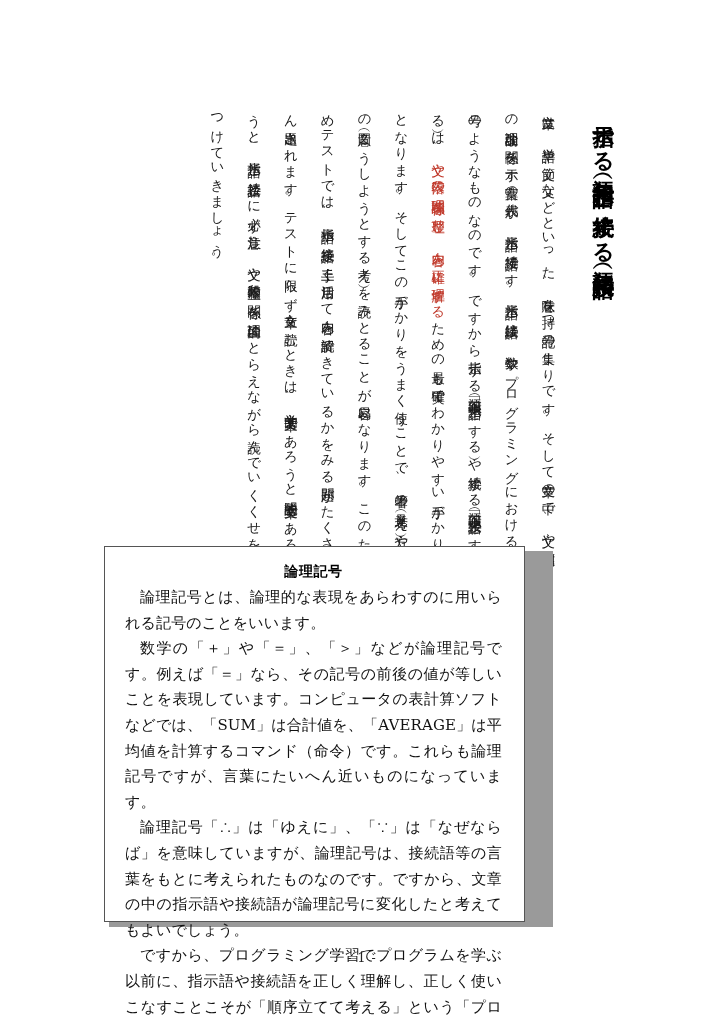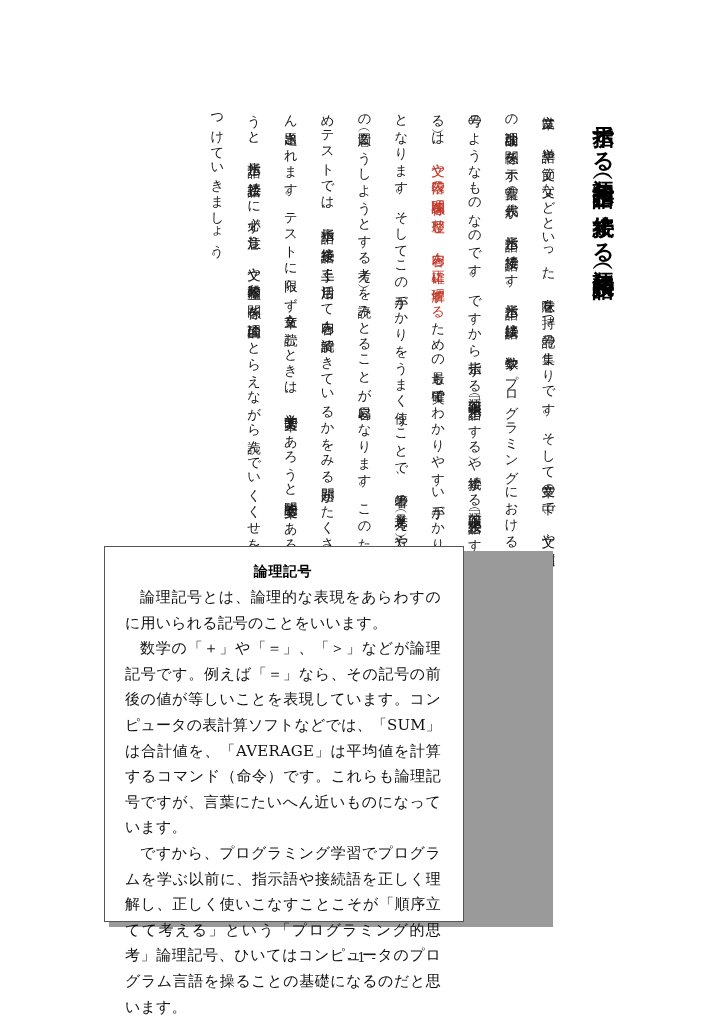--- a/index.html
+++ b/index.html
@@ -69,21 +69,21 @@
     left: 5px;
     top: 5px;
     width: 444px;
     height: 376px;
     background: #9a9a9a;
   }
   #logic-box {
     position: absolute;
     left: 0;
     top: 0;
-    width: 360px;
+    width: 421px;
     height: 376px;
     background: #ffffff;
     border: 1px solid #555555;
     box-sizing: border-box;
     padding: 12px 22px 10px 20px;
   }
   #box-title {
     text-align: center;
     font-family: "DejaVu Sans", "Liberation Sans", sans-serif;
     font-weight: bold;
@@ -128,20 +128,21 @@
     <span>文章は、単語や文節、文などといった、意味を持つ記号の集まりです。そして文章の中で、文や段落相互の論理的な関係を示す言葉の代表が、指示語と接続語です。指示語と接続語は、数学やプログラミングにおける論理記号のようなものなのです。</span><span>ですから指示する語句（以下「指示語」とする）や接続する語句（以下「接続語」とする）は、</span><span class="hl">文や段落の論理関係を整理し、内容を正確に理解する</span><span>ための最も確実でわかりやすい手がかりとなります。そしてこの手がかりをうまく使うことで、筆者の意見（考え方）や作者の意図（こうしようとする考え）を読みとることが容易になります。</span><span>このためテストでは、指示語や接続語を上手く活用して内容を読解できているかをみる問題がたくさん出題されます。テストに限らず文章を読むときは、文学的文章であろうと説明的文章であろうと、指示語と接続語とに必ず注意し、文や段落相互の関係を論理的にとらえながら読んでいくくせをつけていきましょう。</span>
   </div>
 
   <div id="box-wrap">
     <div id="box-shadow-layer"></div>
     <div id="logic-box">
       <div id="box-title">論理記号</div>
       <div id="box-body">
         <p>論理記号とは、論理的な表現をあらわすのに用いられる記号のことをいいます。</p>
         <p>数学の「＋」や「＝」、「＞」などが論理記号です。例えば「＝」なら、その記号の前後の値が等しいことを表現しています。コンピュータの表計算ソフトなどでは、「SUM」は合計値を、「AVERAGE」は平均値を計算するコマンド（命令）です。これらも論理記号ですが、言葉にたいへん近いものになっています。</p>
+        <p>論理記号「∴」は「ゆえに」、「∵」は「なぜならば」を意味していますが、論理記号は、接続語等の言葉をもとに考えられたものなのです。ですから、文章の中の指示語や接続語が論理記号に変化したと考えてもよいでしょう。</p>
         <p>ですから、プログラミング学習でプログラムを学ぶ以前に、指示語や接続語を正しく理解し、正しく使いこなすことこそが「順序立てて考える」という「プログラミング的思考」論理記号、ひいてはコンピュータのプログラム言語を操ることの基礎になるのだと思います。</p>
       </div>
     </div>
   </div>
 
   <div id="page-number">- 1 -</div>
 
 </div>
 
 </body></html>

